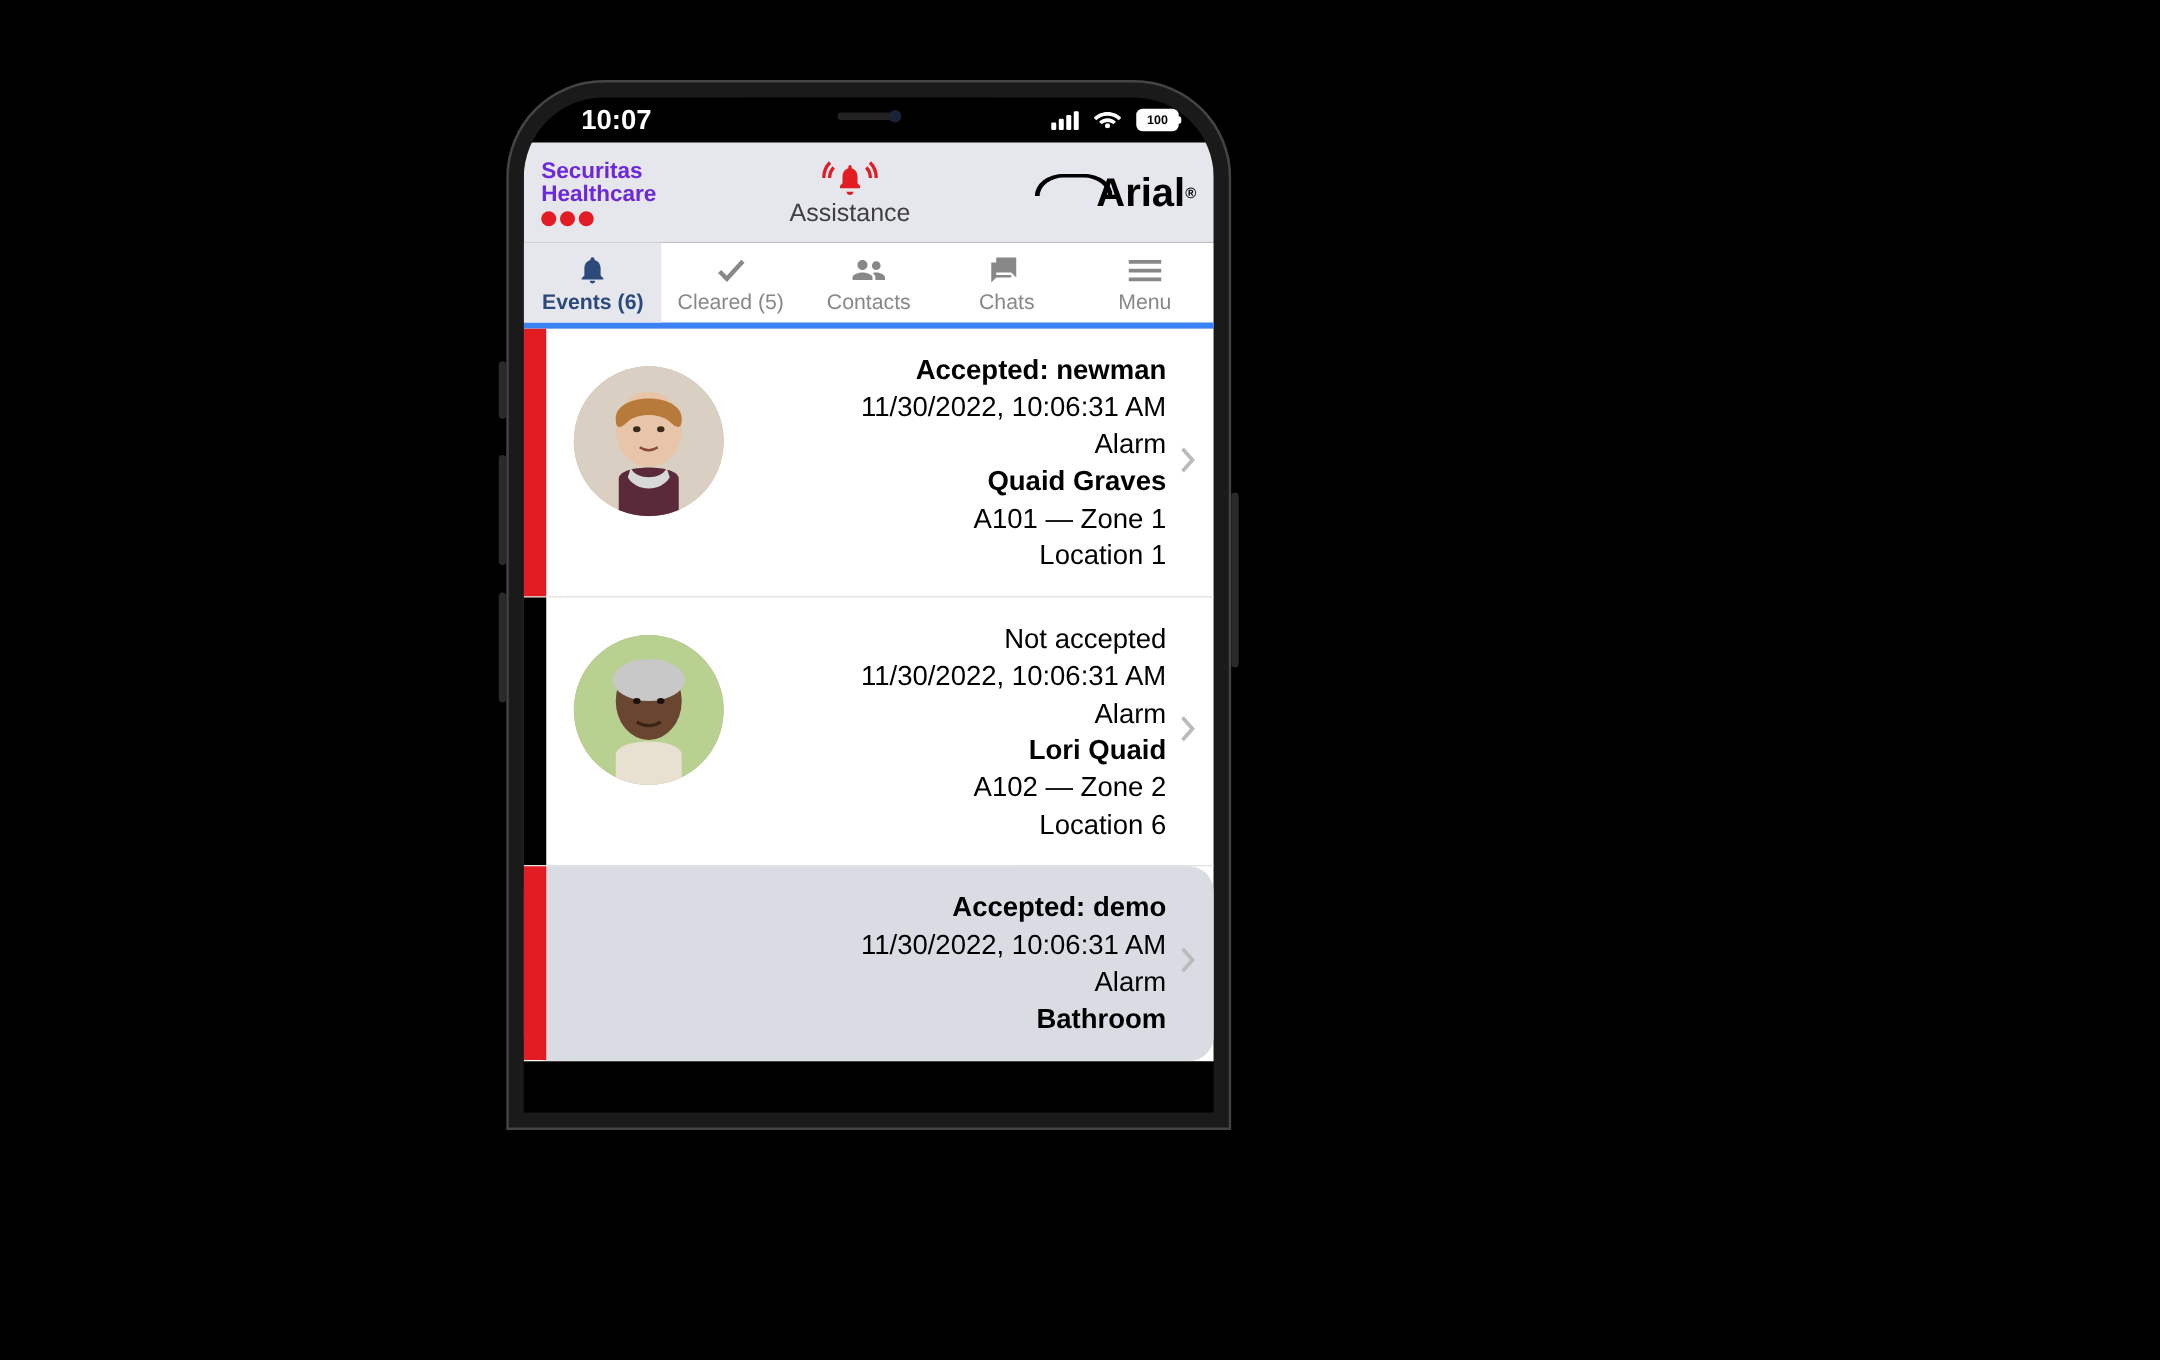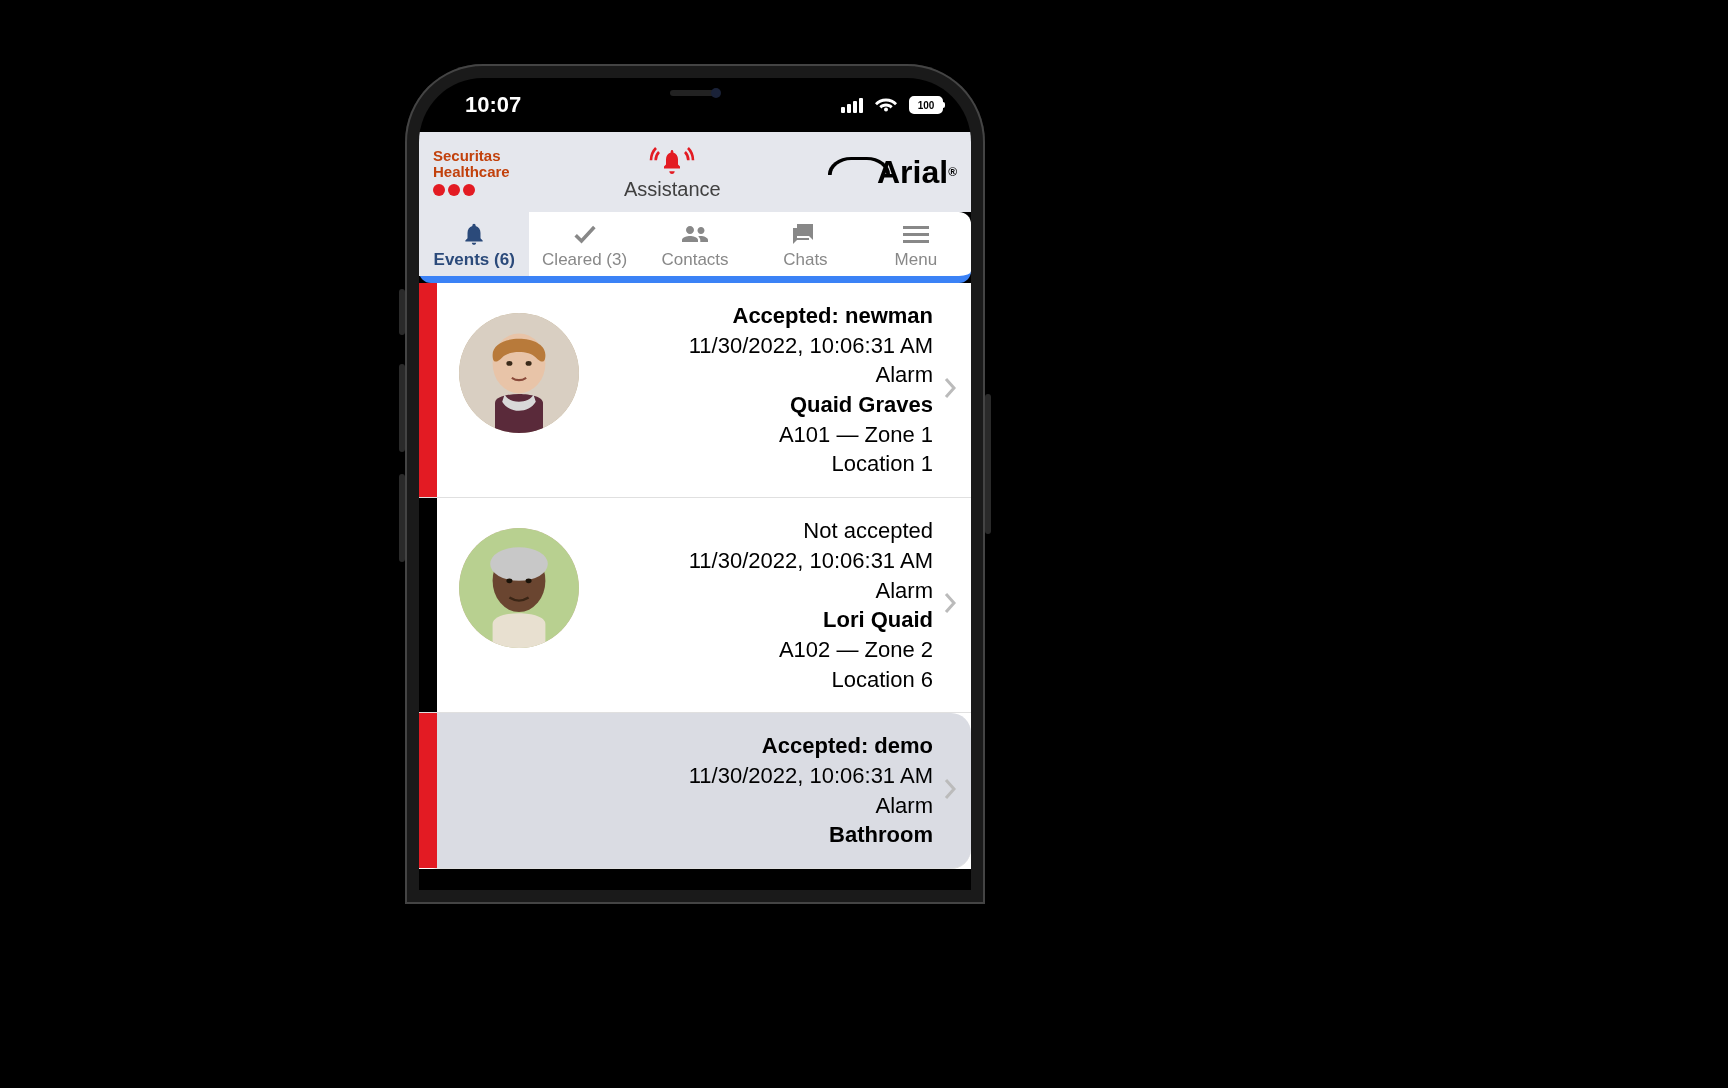--- a/index.html
+++ b/index.html
@@ -74,21 +74,21 @@
   height: 10px;
   background: #1a2238;
   border-radius: 50%;
 }
 
 
 .status-bar {
   display: flex;
   justify-content: space-between;
   align-items: center;
-  height: 54px;
+  height: 36px;
   padding: 0 28px 0 46px;
   color: #fff;
   font-weight: 600;
   font-size: 22px;
 }
 .status-right { display: flex; align-items: center; gap: 12px; }
 .signal-bars { display: flex; align-items: flex-end; gap: 2px; }
 .signal-bars span { width: 4px; background: #fff; border-radius: 1px; }
 .signal-bars span:nth-child(1){height:6px}
 .signal-bars span:nth-child(2){height:9px}
@@ -122,36 +122,35 @@
 
 
 .app-header {
   background: #e5e7ed;
   display: flex;
   align-items: center;
   justify-content: space-between;
   padding: 8px 14px 8px 14px;
   height: 80px;
 }
-.brand-left { font-size: 15px; font-weight: 600; color: #c2410c; line-height: 1.05; }
+.brand-left { font-size: 18px; font-weight: 600; color: #6d28d9; line-height: 1.05; }
 .brand-dots { display:flex; gap:3px; margin-top:4px; }
 .brand-dots span { width:12px; height:12px; background:#e31b23; border-radius:50%; }
 .assist-center { text-align:center; }
 .assist-icon { color:#e31b23; display:flex; justify-content:center; }
 .assist-label { color:#404040; font-size:20px; }
 .brand-right { font-size: 32px; font-weight: 700; color:#000; display:flex; align-items:center; }
 .brand-right .arc { width: 48px; height: 18px; border: 3px solid #000; border-bottom: none; border-radius: 40px 40px 0 0; margin-right: -6px; transform: translateY(-6px) scaleX(1.3); }
 .brand-right sup { font-size: 12px; }
 
 
 .tab-bar {
   display: flex;
   background: #fff;
-  border-bottom: 7px solid #3b82f6;
-  border-radius: 12px;
+  border-bottom: 5px solid #3b82f6;
 }
 .tab {
   flex: 1;
   padding: 8px 0 6px;
   text-align: center;
   color: #888;
   font-size: 17px;
   cursor: pointer;
 }
 .tab.active {
@@ -271,21 +270,21 @@
             </svg>
         </div>
         <div>Events (6)</div>
       </div>
       <div class="tab">
         <div class="tab-icon">
           <svg width="28" height="28" viewBox="0 0 24 24">
               <path fill="none" stroke="#888" stroke-width="3" d="M4 13l5 5L20 6"></path>
             </svg>
         </div>
-        <div>Cleared (3)</div>
+        <div>Cleared (5)</div>
       </div>
       <div class="tab">
         <div class="tab-icon">
           <svg width="30" height="26" viewBox="0 0 30 24">
               <path fill="#888" d="M10 12c2.2 0 4-1.8 4-4s-1.8-4-4-4-4 1.8-4 4 1.8 4 4 4zm0 2c-2.7 0-8 1.3-8 4v2h16v-2c0-2.7-5.3-4-8-4zm11-2c1.9 0 3.5-1.6 3.5-3.5S22.9 5 21 5s-3.5 1.6-3.5 3.5S19.1 12 21 12zm0 2c-.9 0-1.9.1-2.9.4 1.3 1 2.2 2.3 2.2 3.6v2H28v-2c0-2.5-4.6-4-7-4z"></path>
             </svg>
         </div>
         <div>Contacts</div>
       </div>
       <div class="tab">

